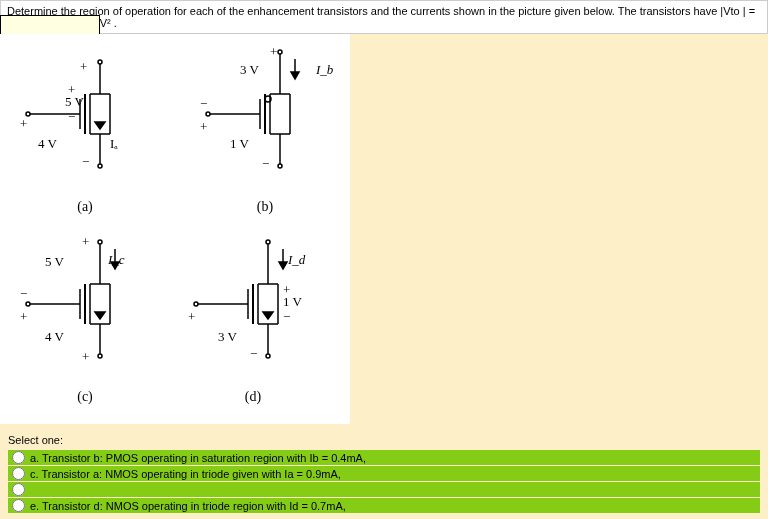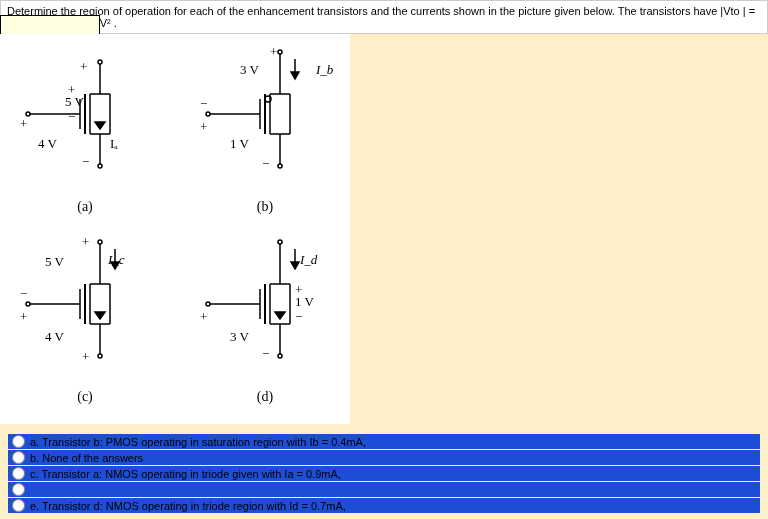--- a/index.html
+++ b/index.html
@@ -4,27 +4,27 @@
 <style>
 * { margin: 0; padding: 0; box-sizing: border-box; }
 body { font-family: Arial, sans-serif; font-size: 12px; width: 768px; background: #fdf0c9; }
 .header { background: #fff; border: 1px solid #ccc; padding: 4px 6px; font-size: 11px; }
 .tooltip { position: absolute; top: 15px; left: 0; background: #ffffe1; border: 1px solid #000; padding: 16px 6px; font-size: 11px; }
 .circuits { background: #fff; width: 350px; height: 390px; position: relative; margin-left: 0; }
 .circuit { position: absolute; font-family: 'Times New Roman', serif; font-size: 14px; }
 .circuit-a { top: 20px; left: 20px; }
 .circuit-b { top: 10px; left: 200px; }
 .circuit-c { top: 200px; left: 20px; }
-.circuit-d { top: 200px; left: 200px; }
+.circuit-d { top: 200px; left: 188px; }
 .clabel { text-align: center; font-size: 14px; margin-top: 5px; }
 .vlabel { position: absolute; font-size: 13px; }
 .trans-svg { display: block; }
 .answers { padding: 10px 8px; font-size: 11px; }
 .select-label { margin-bottom: 4px; }
-.option { display: flex; align-items: center; gap: 5px; padding: 1px 0; background: #1d4ed8; margin-bottom:1px; }
+.option { display: flex; align-items: center; gap: 5px; padding: 1px 0; background: #84cc16; margin-bottom:1px; }
 .option input { margin-left: 4px; }
 </style>
 </head>
 <body>
 
 <div class="header">
   <span>Determine the region of operation for each of the enhancement transistors and the currents shown in the picture given below. The transistors have |Vto | = 1V and K = 0.1mA/V² .</span>
 </div>
 <div class="tooltip">
   <span>Not yet answered</span>
@@ -147,27 +147,24 @@
     <span class="vlabel" style="top:75px;left:95px">−</span>
     <span class="vlabel" style="top:75px;left:0px">+</span>
     <span class="vlabel" style="top:95px;left:30px">3 V</span>
     <span class="vlabel" style="top:112px;left:62px">−</span>
     <div class="clabel">(d)</div>
   </div>
 
 </div>
 
 <div class="answers">
+  <div class="select-label">Select one:</div>
   <label class="option">
     <input type="radio" name="ans" style="">
     <span>a. Transistor b: PMOS operating in saturation region with Ib = 0.4mA,</span>
-  </label>
-  <label class="option">
-    <input type="radio" name="ans" style="">
-    <span>b. None of the answers</span>
   </label>
   <label class="option">
     <input type="radio" name="ans" style="">
     <span>c. Transistor a: NMOS operating in triode given with Ia = 0.9mA,</span>
   </label>
   <label class="option">
     <input type="radio" name="ans" style="">
   </label>
   <label class="option">
     <input type="radio" name="ans" style="">

